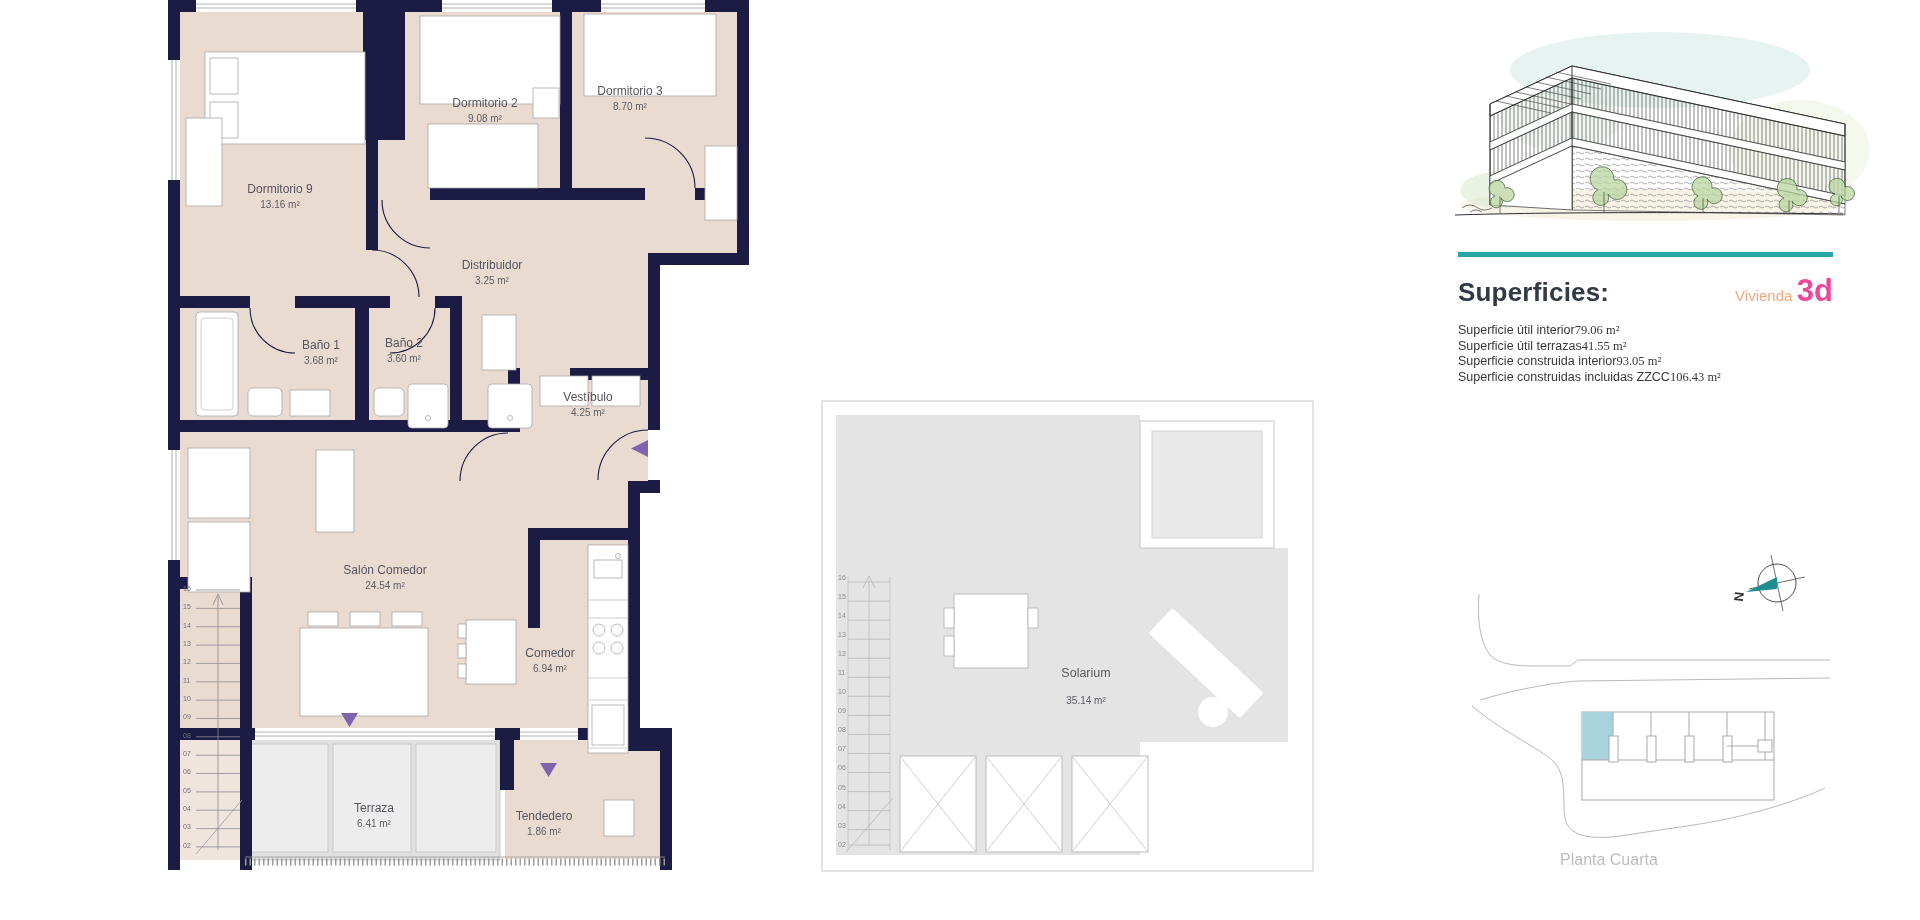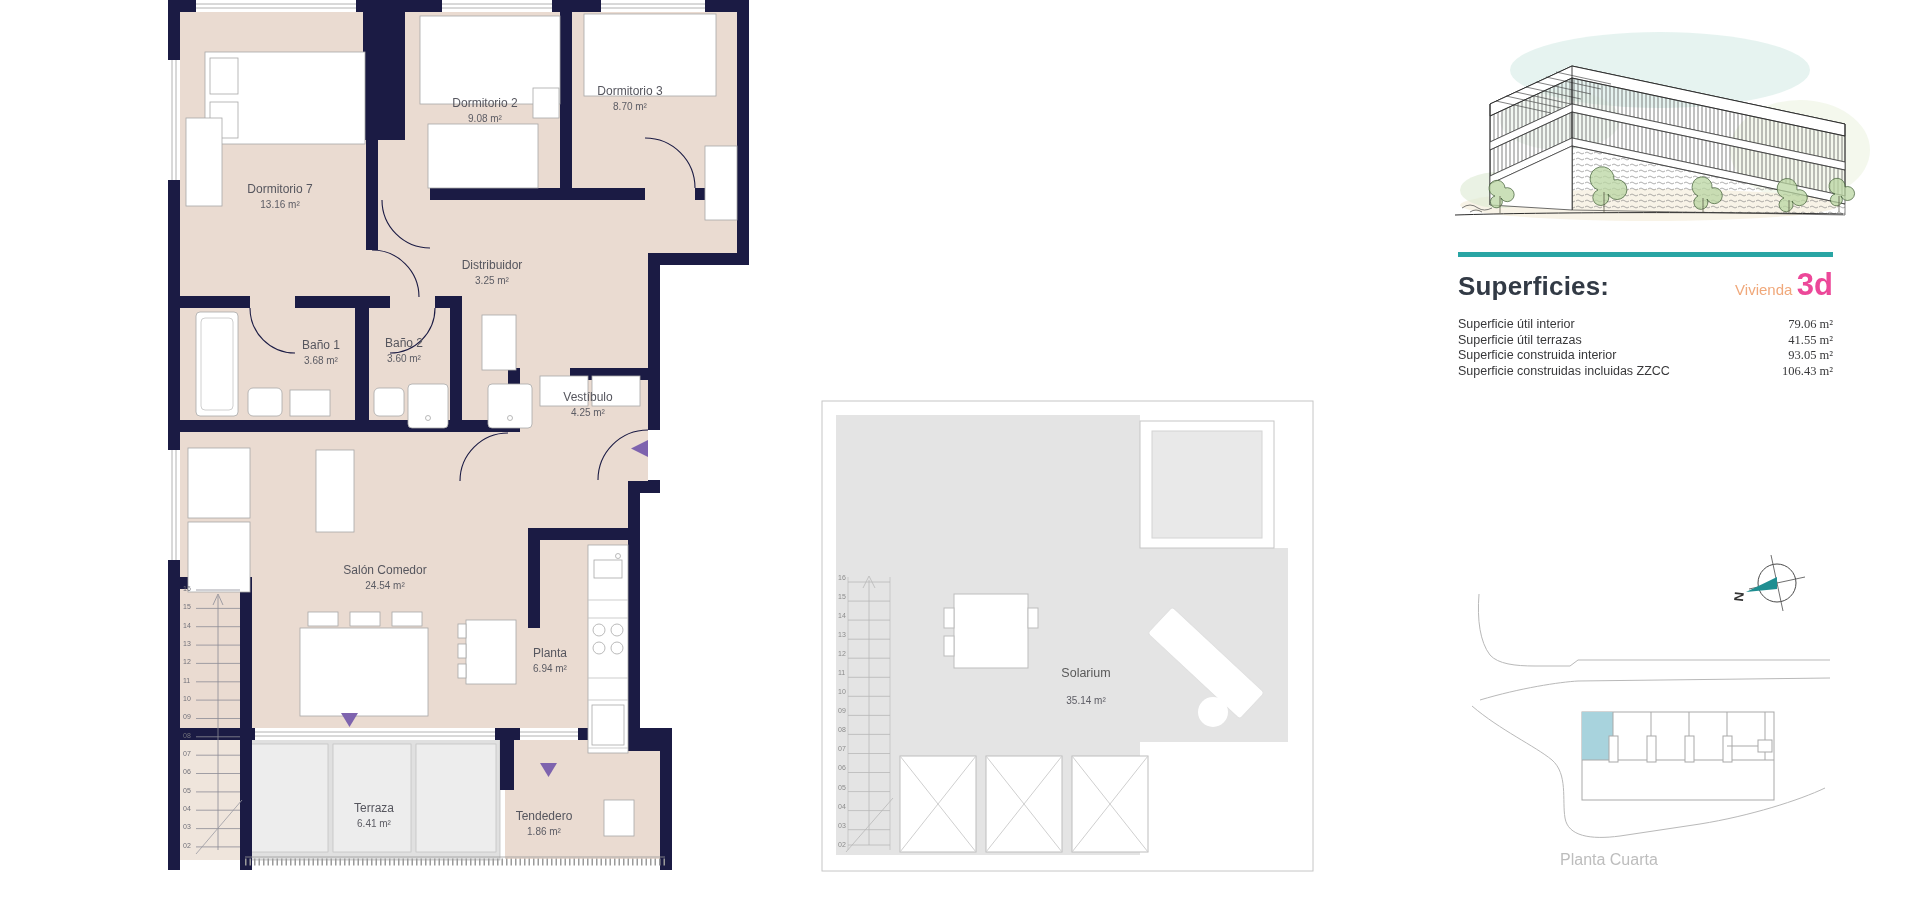--- a/index.html
+++ b/index.html
@@ -10,27 +10,27 @@
       font-size:12px;line-height:15px;white-space:nowrap;}
   .rl .area{display:block;font-size:10px;color:#5c5c64;}
   .rl.sol{font-size:12.5px;color:#5a5a5a;margin-top:33px;}
   .rl.sol .area{margin-top:12px;}
   .stairs-apt{position:absolute;left:183px;top:585px;}
   .stairs-apt .sn{display:block;height:18.35px;font-size:7px;line-height:8px;color:#71717a;}
   .stairs-sol{position:absolute;left:838px;top:574px;}
   .stairs-sol .sn{display:block;height:19.05px;font-size:7px;line-height:8px;color:#8c8c8c;}
   .panel{position:absolute;left:1458px;top:252px;width:375px;}
   .rule{height:5px;background:#29a5a4;}
-  .panel-head{display:flex;justify-content:space-between;align-items:baseline;margin-top:10px;}
+  .panel-head{display:flex;justify-content:space-between;align-items:baseline;margin-top:16px;}
   .panel-title{font-size:26px;font-weight:bold;color:#323a45;letter-spacing:.2px;}
   .unit{white-space:nowrap;}
   .unit-label{font-size:15px;color:#f0a87a;}
   .unit-id{font-size:31px;font-weight:bold;color:#ec4899;}
   .rows{margin-top:14px;}
-  .row{display:flex;justify-content:space-between;font-size:12.5px;line-height:15.5px;color:#38383a;}
+  .row{display:flex;font-size:12.5px;line-height:15.5px;color:#38383a;}
   .row .val{text-align:right;font-family:Liberation Serif, serif;}
   .caption{position:absolute;left:1512px;top:851px;font-size:16px;color:#bdbdbd;margin-left:48px;}
 </style>
 </head>
 <body>
 
 <div id="sheet">
 
 <svg id="plansvg" width="1920" height="920" viewBox="0 0 1920 920">
   <defs>
@@ -276,21 +276,21 @@
     <g>
       <circle cx="1777" cy="583" r="19" fill="#fff" stroke="#4a4a4a"></circle>
       <path d="M1749 589 L1805 577 M1771 555 L1783 611" stroke="#4a4a4a" stroke-width="0.8"></path>
       <polygon points="1777,577 1777,589 1746,592" fill="#1f8e91" stroke="none"></polygon>
       <text x="1740" y="597" font-size="13" font-weight="bold" fill="#333" stroke="none" transform="rotate(96 1740 592)">N</text>
     </g>
   </g>
 </svg>
 
   <div class="rl" style="left:280px;top:182px">
-    <span>Dormitorio 7</span>
+    <span>Dormitorio 9</span>
     <span class="area">13.16 m²</span></div>
   <div class="rl" style="left:485px;top:96px">
     <span>Dormitorio 2</span>
     <span class="area">9.08 m²</span></div>
   <div class="rl" style="left:630px;top:84px">
     <span>Dormitorio 3</span>
     <span class="area">8.70 m²</span></div>
   <div class="rl" style="left:492px;top:258px">
     <span>Distribuidor</span>
     <span class="area">3.25 m²</span></div>
@@ -300,21 +300,21 @@
   <div class="rl" style="left:404px;top:336px">
     <span>Baño 2</span>
     <span class="area">3.60 m²</span></div>
   <div class="rl" style="left:588px;top:390px">
     <span>Vestíbulo</span>
     <span class="area">4.25 m²</span></div>
   <div class="rl" style="left:385px;top:563px">
     <span>Salón Comedor</span>
     <span class="area">24.54 m²</span></div>
   <div class="rl" style="left:550px;top:646px">
-    <span>Planta</span>
+    <span>Comedor</span>
     <span class="area">6.94 m²</span></div>
   <div class="rl" style="left:374px;top:801px">
     <span>Terraza</span>
     <span class="area">6.41 m²</span></div>
   <div class="rl" style="left:544px;top:809px">
     <span>Tendedero</span>
     <span class="area">1.86 m²</span></div>
 
   <div class="rl sol" style="left:1086px;top:633px">
     <span>Solarium</span>

